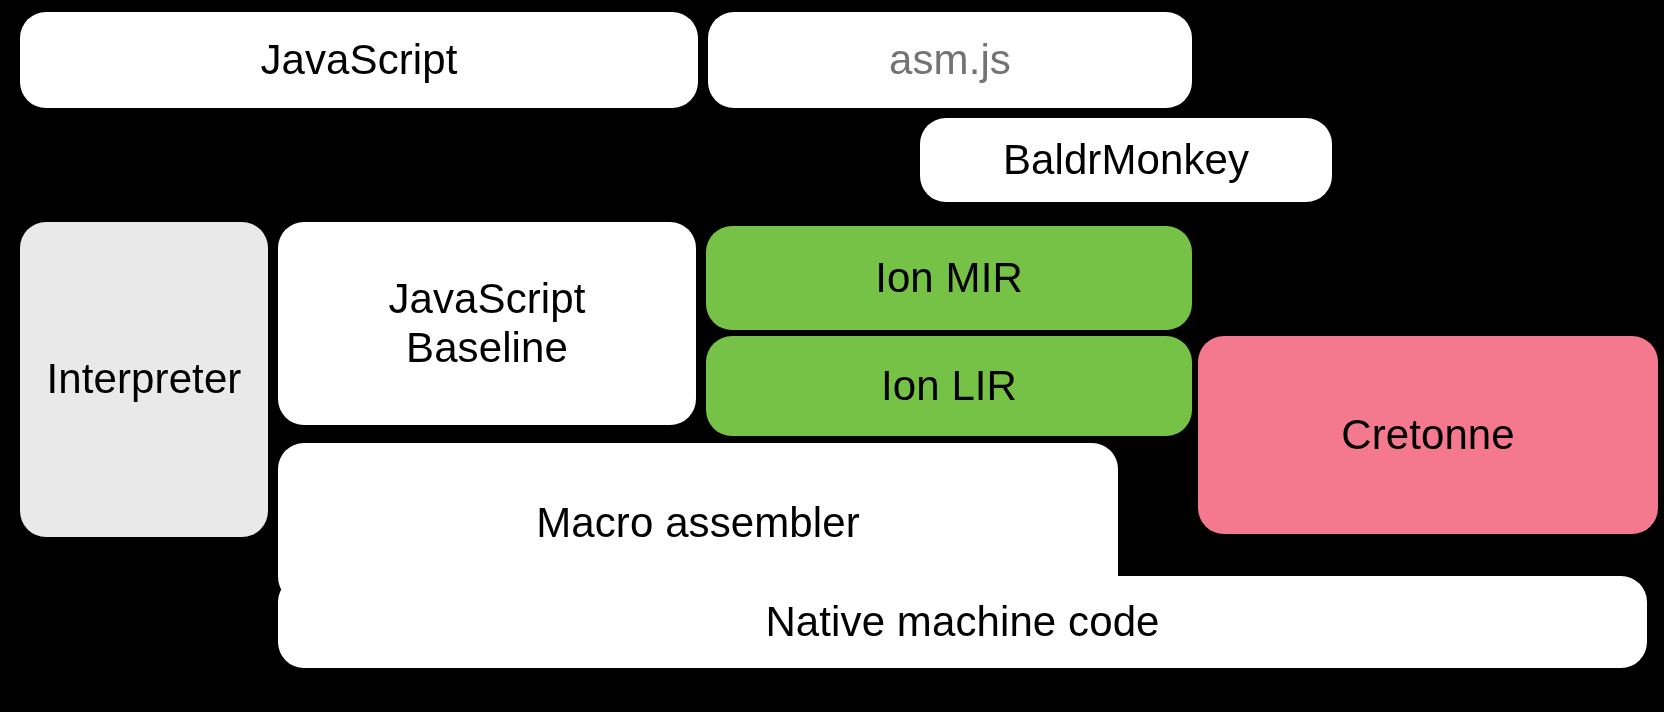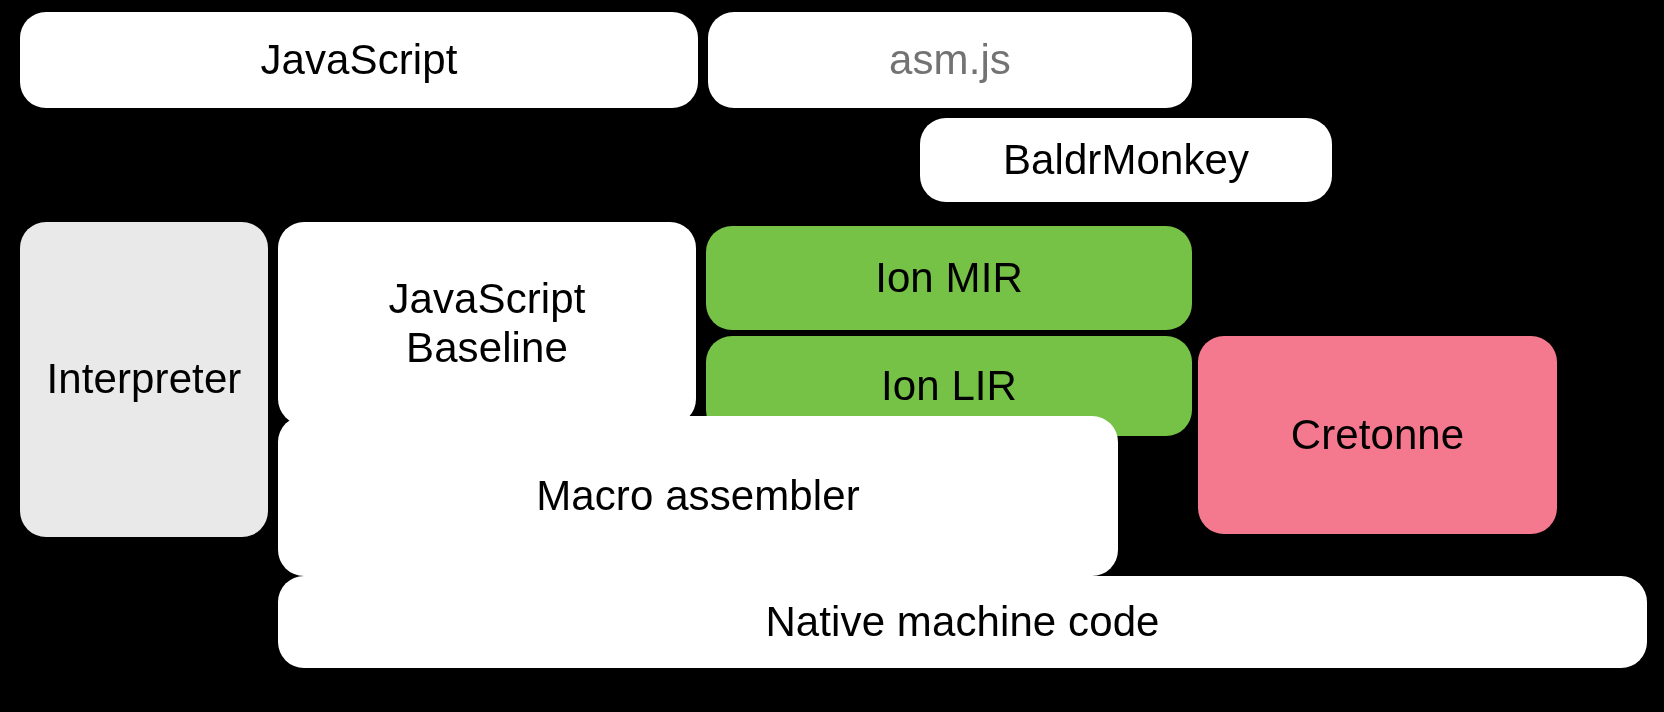--- a/index.html
+++ b/index.html
@@ -41,16 +41,16 @@
 
 <div id="stage" style="background: rgb(0, 0, 0);">
     <div class="node fill-white" style="left: 20px; top: 12px; width: 678px; height: 96px; background: rgb(255, 255, 255); color: rgb(0, 0, 0);">JavaScript</div>
     <div class="node fill-white" style="left: 708px; top: 12px; width: 484px; height: 96px; background: rgb(255, 255, 255); color: #737373;">asm.js</div>
     <div class="node fill-white" style="left: 920px; top: 118px; width: 412px; height: 84px; background: rgb(255, 255, 255); color: rgb(0, 0, 0);">BaldrMonkey</div>
     <div class="node fill-gray" style="left: 20px; top: 222px; width: 248px; height: 315px; background: rgb(233, 233, 233); color: rgb(0, 0, 0);">Interpreter</div>
     <div class="node fill-white" style="left: 278px; top: 222px; width: 418px; height: 203px; background: rgb(255, 255, 255); color: rgb(0, 0, 0);">JavaScript
 Baseline</div>
     <div class="node fill-green" style="left: 706px; top: 226px; width: 486px; height: 104px; background: rgb(118, 194, 71); color: rgb(0, 0, 0);">Ion MIR</div>
     <div class="node fill-green" style="left: 706px; top: 336px; width: 486px; height: 100px; background: rgb(118, 194, 71); color: rgb(0, 0, 0);">Ion LIR</div>
-    <div class="node fill-pink" style="left: 1198px; top: 336px; width: 359px; height: 198px; background: rgb(244, 121, 142); color: rgb(0, 0, 0); text-align: center;">Cretonne</div>
-    <div class="node fill-white" style="left: 278px; top: 416px; width: 840px; height: 160px; background: rgb(255, 255, 255); color: rgb(0, 0, 0);">Macro assembler</div>
+    <div class="node fill-pink" style="left: 1198px; top: 336px; width: 460px; height: 198px; background: rgb(244, 121, 142); color: rgb(0, 0, 0); text-align: center;">Cretonne</div>
+    <div class="node fill-white" style="left: 278px; top: 443px; width: 840px; height: 160px; background: rgb(255, 255, 255); color: rgb(0, 0, 0);">Macro assembler</div>
     <div class="node fill-white" style="left: 278px; top: 576px; width: 1369px; height: 92px; background: rgb(255, 255, 255); color: rgb(0, 0, 0);">Native machine code</div>
   </div>
 
 </body></html>

